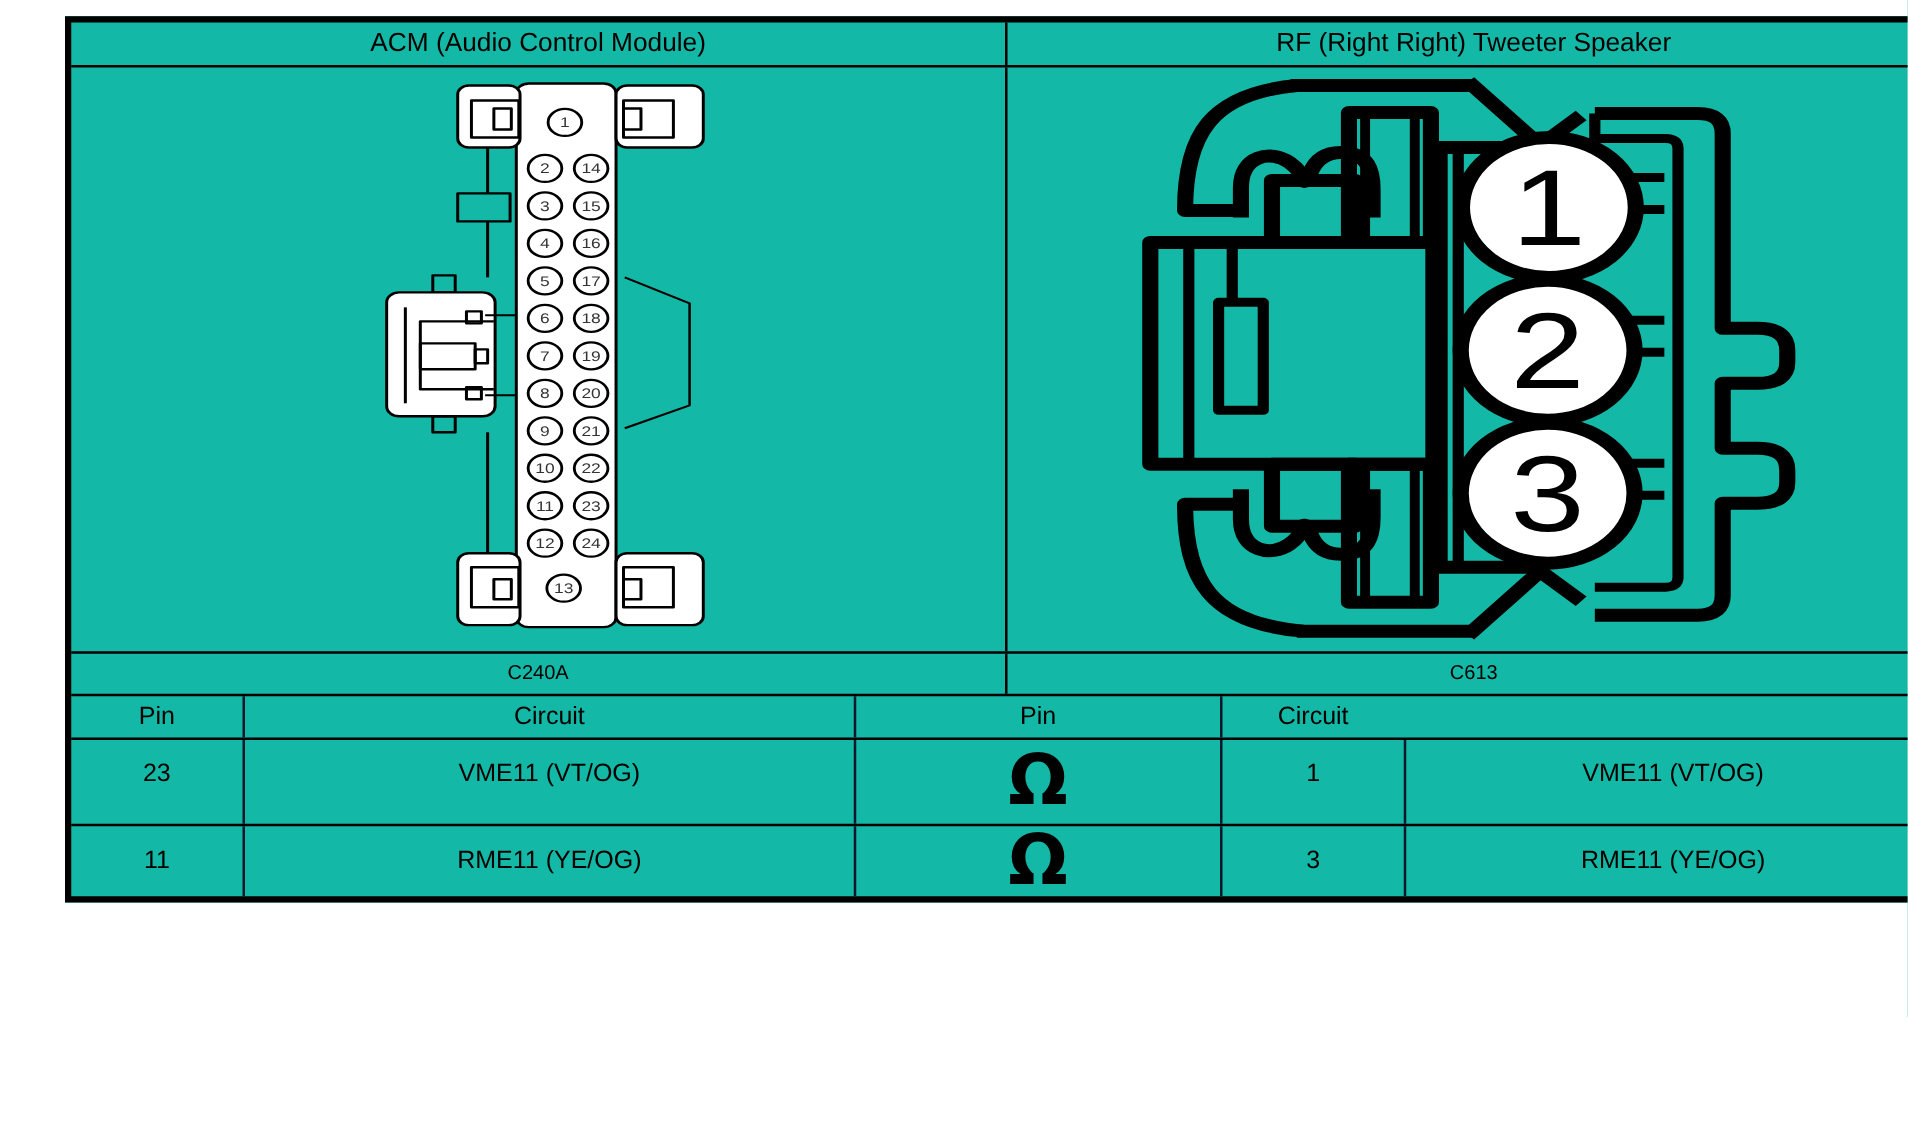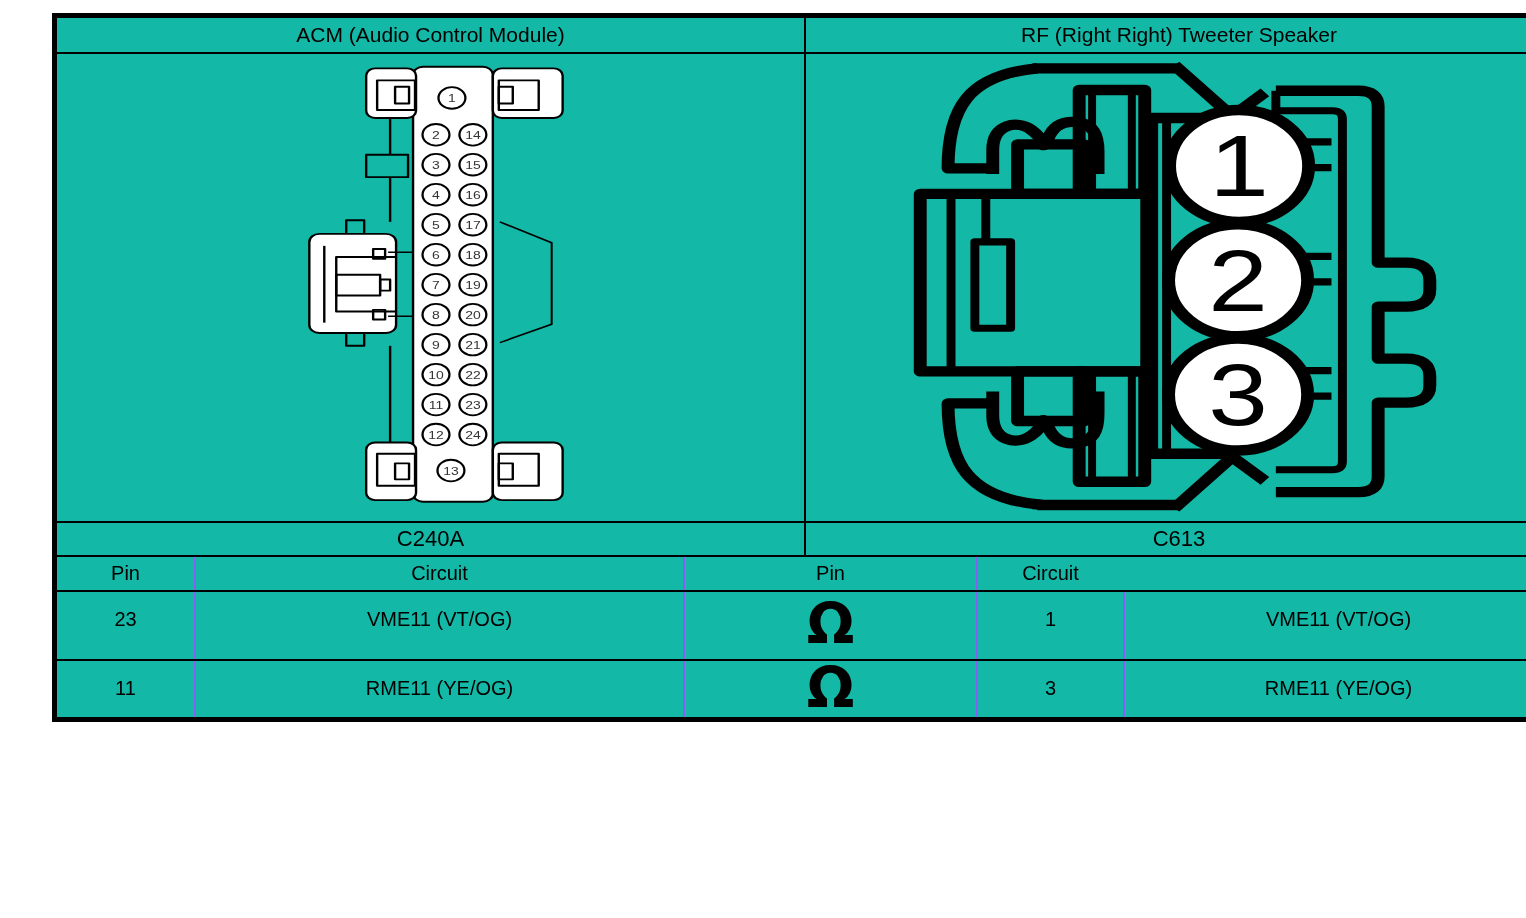--- a/index.html
+++ b/index.html
@@ -7,28 +7,28 @@
   .sheet{position:absolute;left:8px;top:13px;width:1505px;height:709px;border:5px solid #000;
          box-sizing:border-box;display:flex;flex-direction:column;background:#14b8a6;margin-left:44px;}
   .hrow{display:flex;box-sizing:border-box;}
   .row-titles{height:44px;border-bottom:2px solid #000;}
   .row-diagrams{height:584px;border-bottom:2px solid #000;}
   .row-labels{height:42px;border-bottom:2px solid #000;}
   .cell-l{width:749px;border-right:2px solid #000;box-sizing:border-box;display:flex;
           align-items:center;justify-content:center;}
   .cell-r{flex:1;display:flex;align-items:center;justify-content:center;}
   .title-text{font-size:21px;}
-  .label-text{font-size:22px;}
+  .label-text{font-size:16px;}
   .diagram-cell{position:relative;padding:0;display:block;}
   .diagram-cell svg{position:absolute;left:0;top:0;width:100%;height:100%;}
   .tgrid{display:grid;grid-template-columns:137px 489px 293px 147px 1fr;box-sizing:border-box;text-align:center;}
   .thead-row{height:43px;border-bottom:2px solid #000;}
   .trow-1{height:86px;border-bottom:2px solid #000;}
   .trow-2{flex:1;}
-  .tgrid > div{box-sizing:border-box;border-left:2px solid #8b5cf6;display:flex;justify-content:center;}
+  .tgrid > div{box-sizing:border-box;border-left:2px solid #0f172a;display:flex;justify-content:center;}
   .tgrid > div:first-child{border-left:none;}
   .th{align-items:center;font-size:20px;}
   .td{align-items:flex-start;padding-top:16px;font-size:20px;}
   .td-ohm{align-items:center;padding-top:0;font-family:"DejaVu Sans",sans-serif;
           font-size:56px;font-weight:bold;line-height:1;}
   svg text{font-family:"Liberation Sans",sans-serif;}
 </style>
 </head>
 <body>
 

